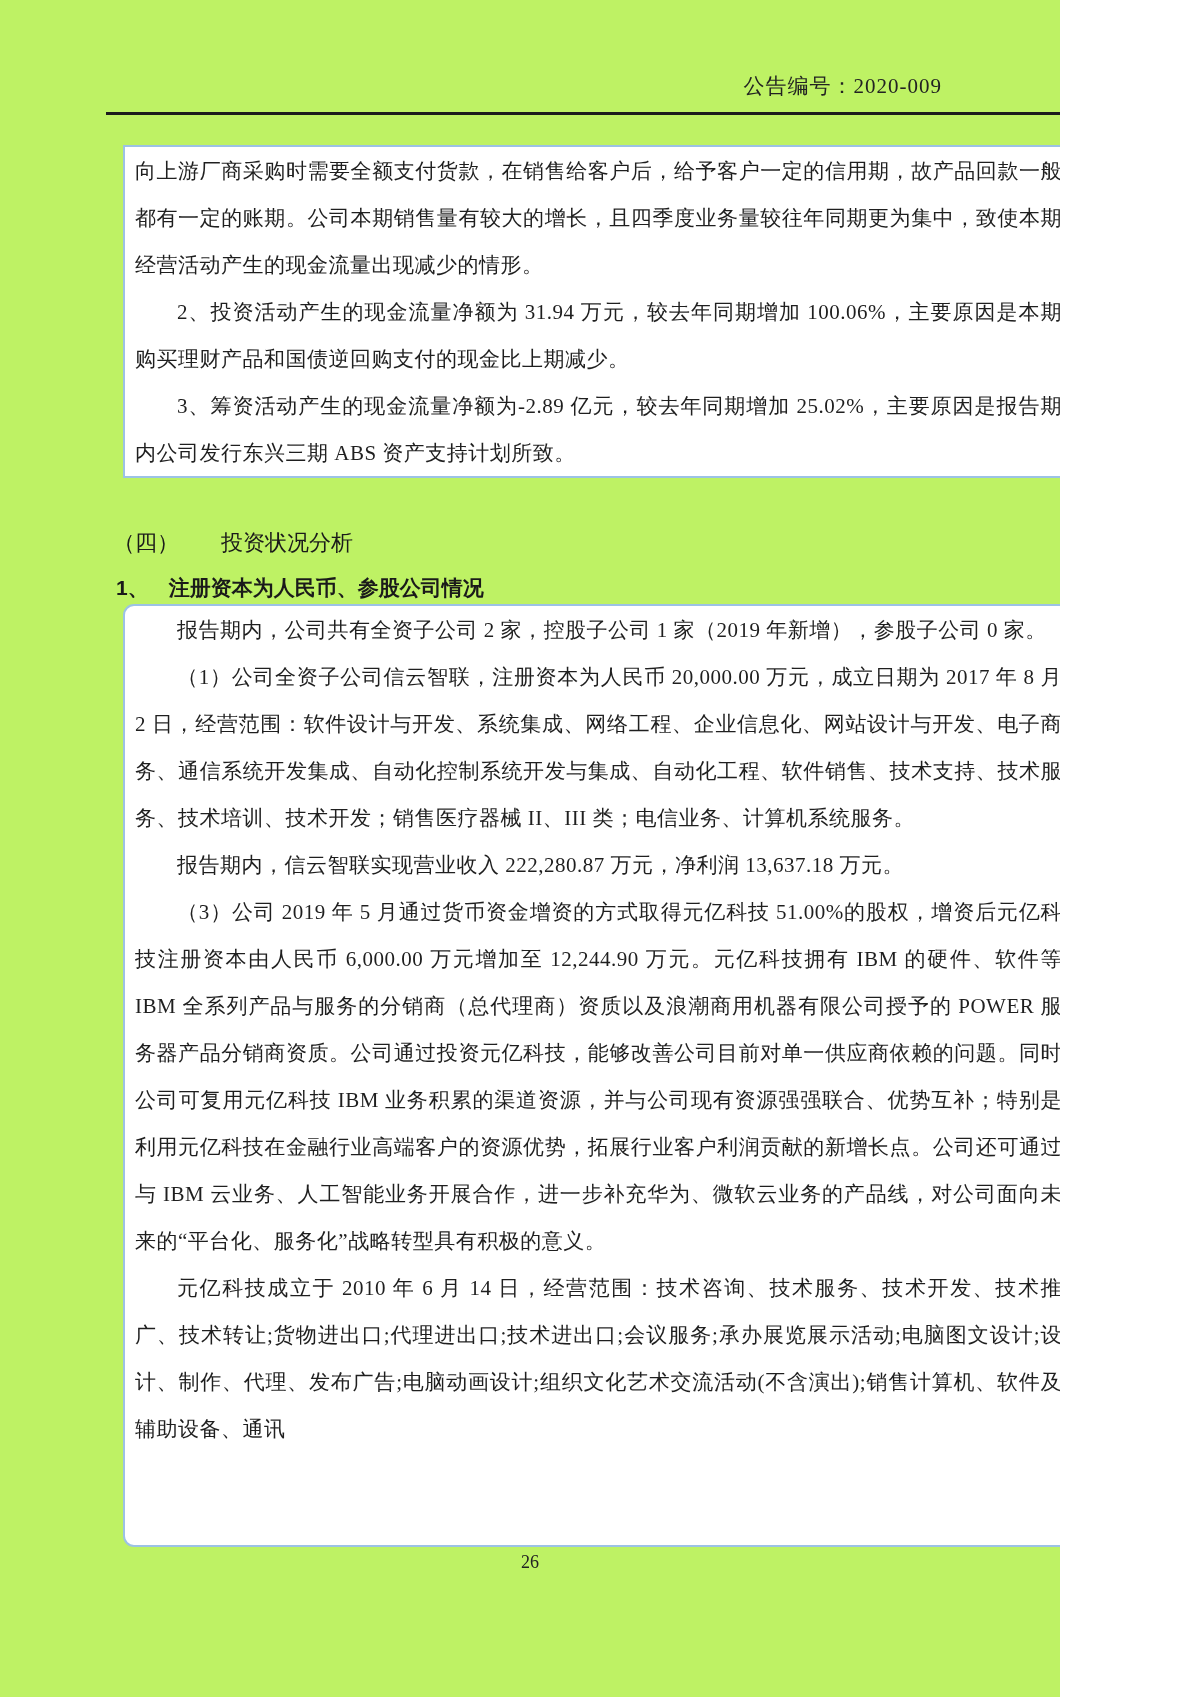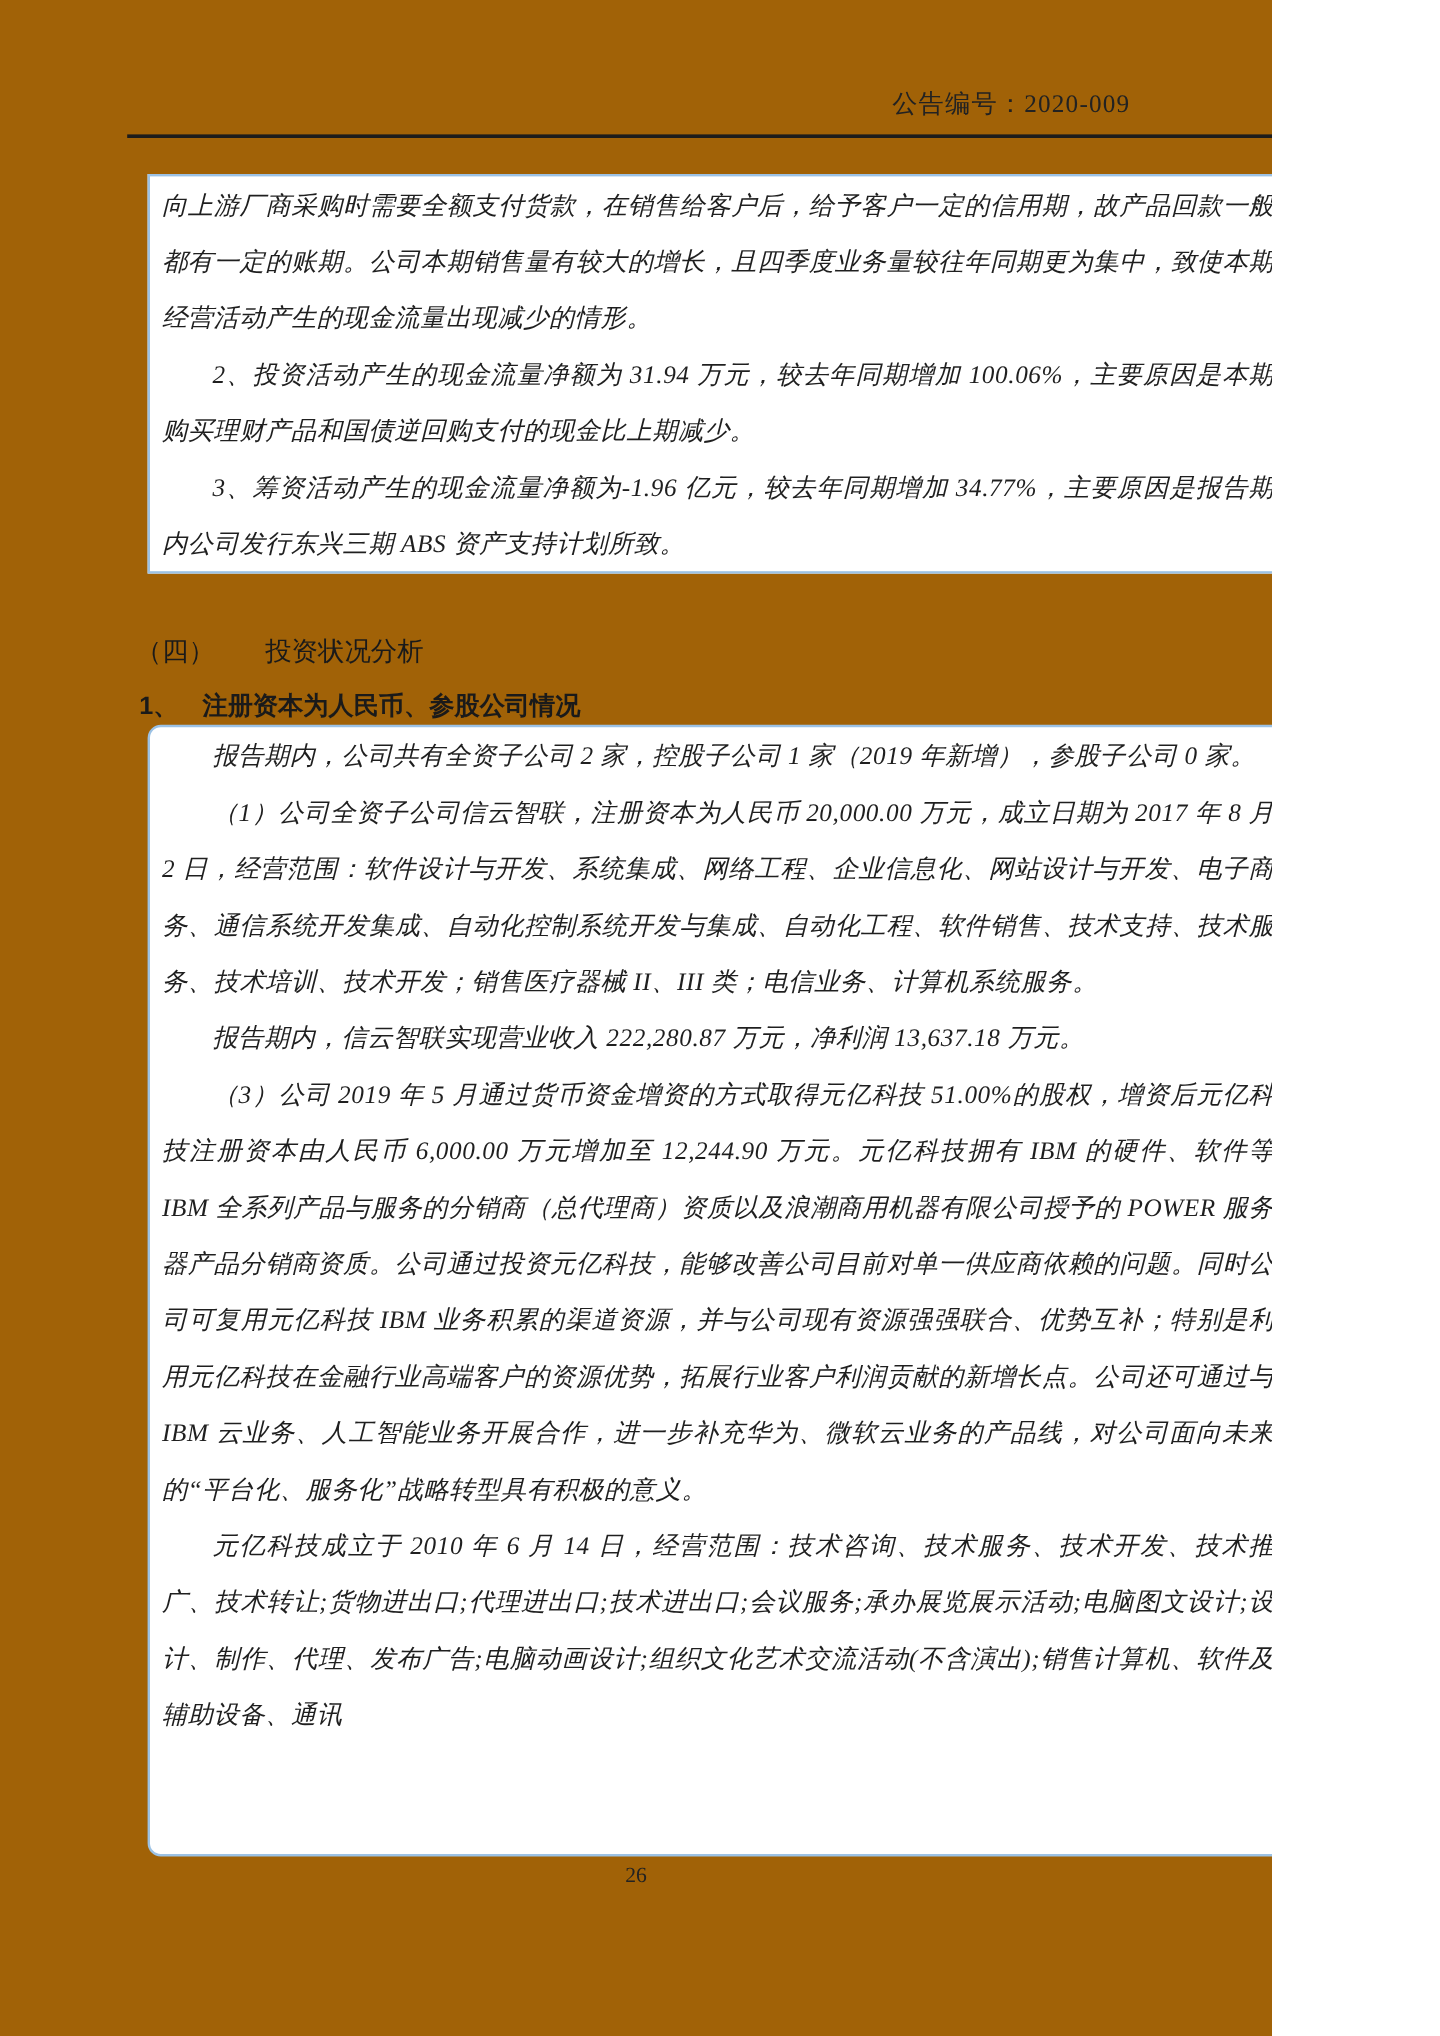--- a/index.html
+++ b/index.html
@@ -4,21 +4,21 @@
 <style>
   html, body {
     margin: 0;
     padding: 0;
     background: #ffffff;
   }
   .page {
     position: relative;
     width: 1060px;
     height: 1697px;
-    background: #a16207;
+    background: #bef264;
     font-family: "Liberation Serif", "DejaVu Serif", serif;
     color: #1a1a1a;
     overflow: hidden;
   }
   .header {
     position: absolute;
     top: 72px;
     left: 106px;
     right: 118px;
     text-align: right;
@@ -35,21 +35,20 @@
     background: #1c1c1c;
   }
   .box {
     position: absolute;
     left: 123px;
     width: 968px;
     border: 2px solid #9cc2e5;
     box-sizing: border-box;
     padding: 1px 27px 0 10px;
     background: #ffffff;
-    font-style: italic;
   }
   .box1 { top: 145px; height: 333px; }
   .box2 { top: 604px; height: 943px; }
   .box p {
     margin: 0;
     font-size: 21px;
     line-height: 47px;
     text-align: justify;
     text-justify: inter-ideograph;
     text-indent: 2em;
@@ -94,21 +93,21 @@
 
   <div class="header">
     <span>公告编号：2020-009</span>
   </div>
 
   <div class="header-rule" style="background: rgb(28, 28, 28);"></div>
 
   <div class="box box1" style="border-color: rgb(156, 194, 229);">
     <p class="noindent">向上游厂商采购时需要全额支付货款，在销售给客户后，给予客户一定的信用期，故产品回款一般都有一定的账期。公司本期销售量有较大的增长，且四季度业务量较往年同期更为集中，致使本期经营活动产生的现金流量出现减少的情形。</p>
     <p>2、投资活动产生的现金流量净额为 31.94 万元，较去年同期增加 100.06%，主要原因是本期购买理财产品和国债逆回购支付的现金比上期减少。</p>
-    <p>3、筹资活动产生的现金流量净额为-1.96 亿元，较去年同期增加 34.77%，主要原因是报告期内公司发行东兴三期 ABS 资产支持计划所致。</p>
+    <p>3、筹资活动产生的现金流量净额为-2.89 亿元，较去年同期增加 25.02%，主要原因是报告期内公司发行东兴三期 ABS 资产支持计划所致。</p>
   </div>
 
   <div class="sec-heading">
     <span class="sec-num">（四）</span><span>投资状况分析</span>
   </div>
 
   <div class="sub-heading">
     <span class="sub-num">1、</span><span>注册资本为人民币、参股公司情况</span>
   </div>
 

